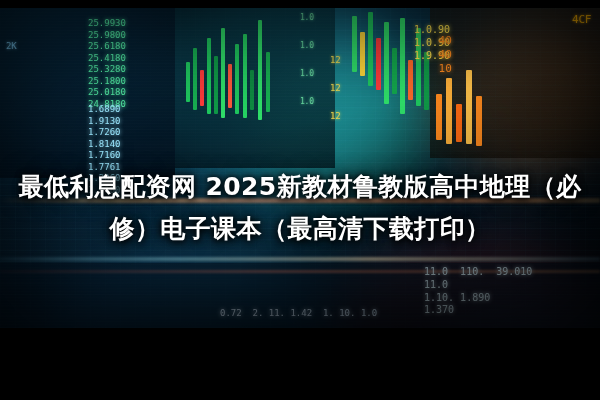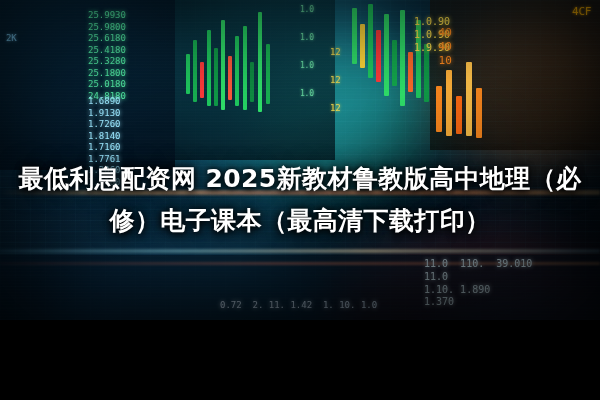--- a/index.html
+++ b/index.html
@@ -10,20 +10,21 @@
   body {
     font-family: "Liberation Sans", sans-serif;
   }
 
   .stage {
     position: relative;
     width: 600px;
     height: 320px;
     overflow: hidden;
     background: #4c1d95;
+    margin-top: 8px;
   }
 
   
   .bg-base {
     position: absolute;
     inset: 0;
     background:
       linear-gradient(115deg, #03121f 0%, #062033 18%, #0a2e45 34%, #0c3850 48%, #07283c 62%, #041726 78%, #020c16 100%);
   }
 

